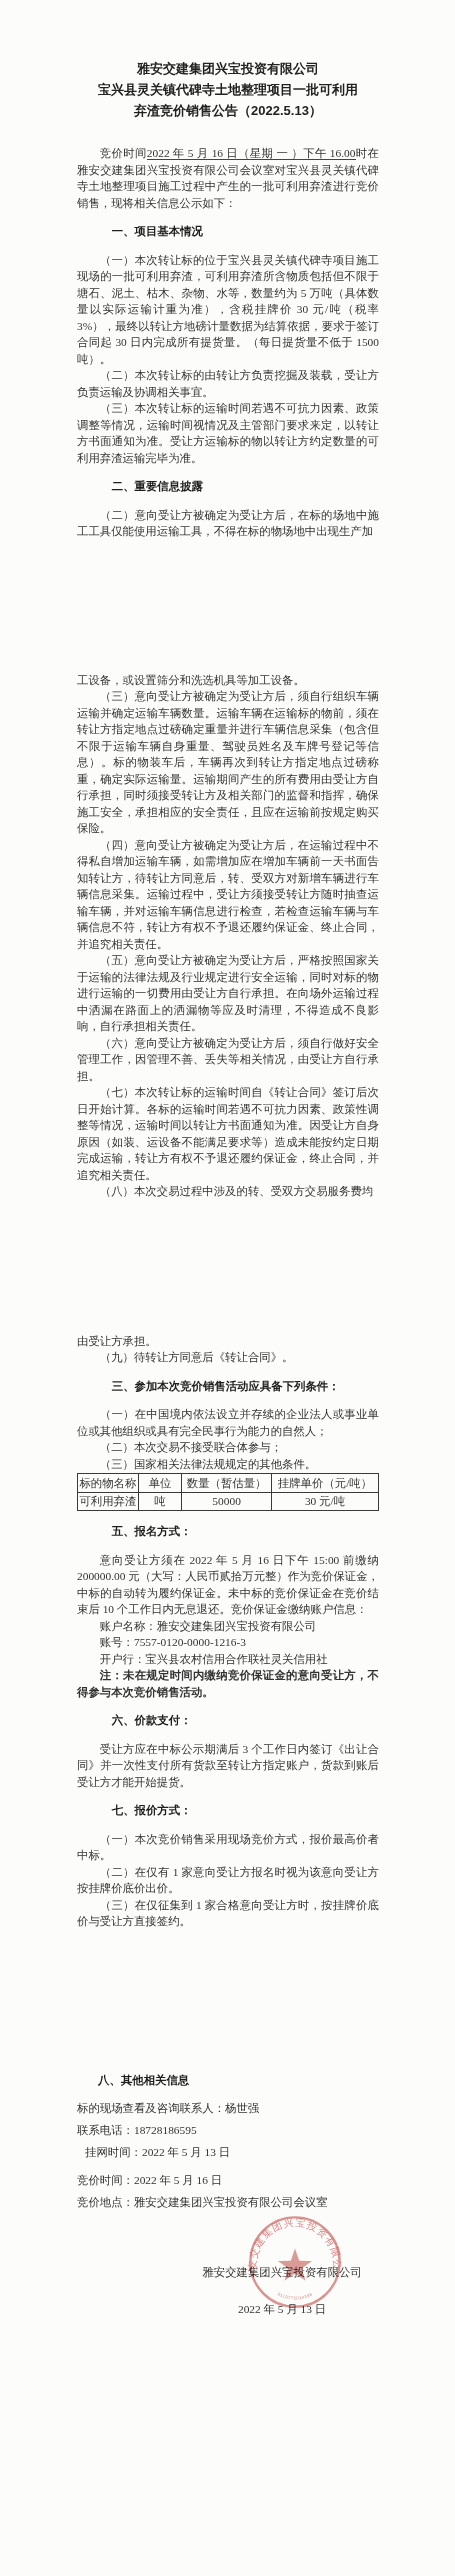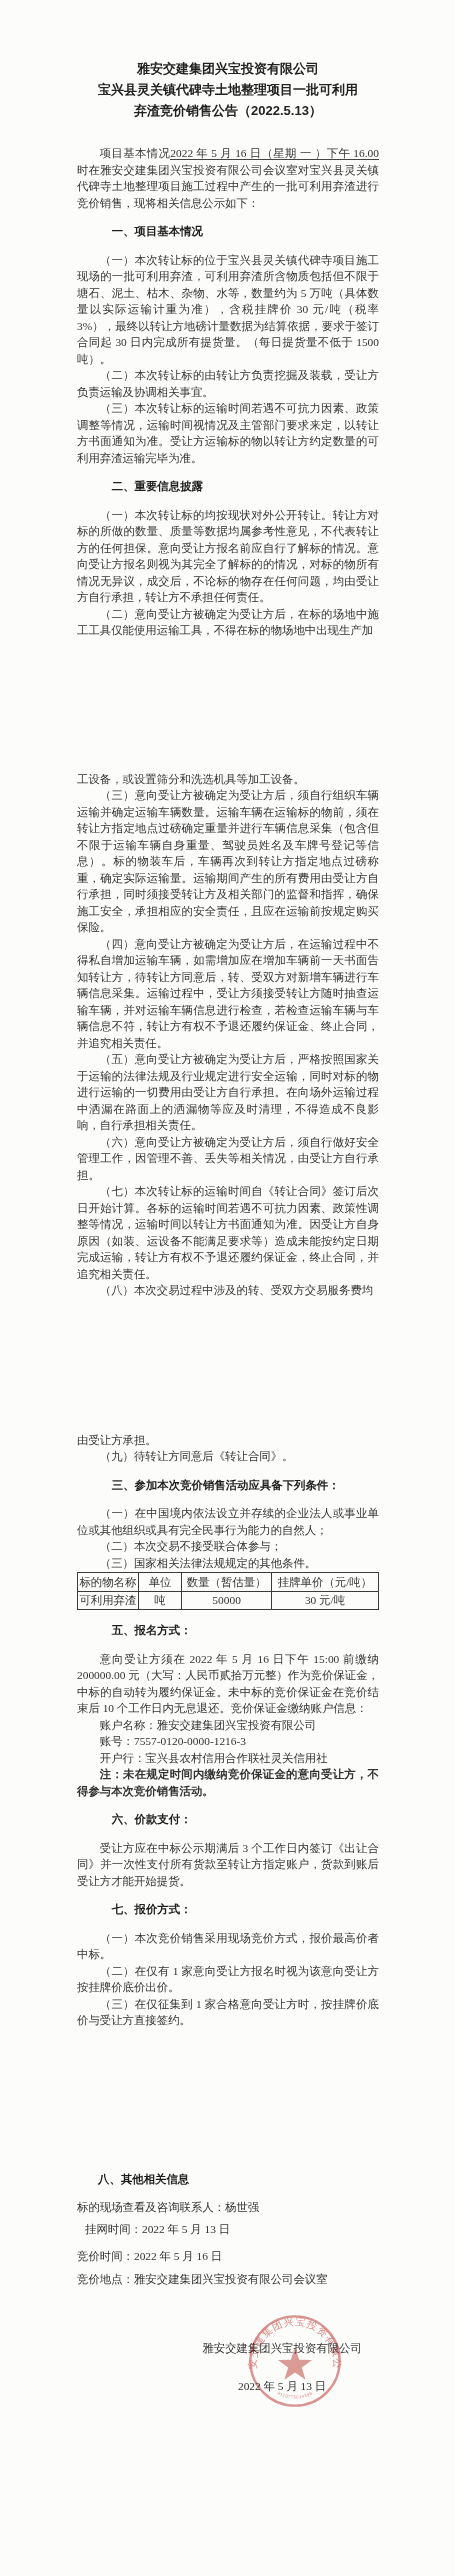--- a/index.html
+++ b/index.html
@@ -94,29 +94,28 @@
 <body>
 
 <div class="page">
 
   <h1 class="doc-title">
     <span style="display:block">雅安交建集团兴宝投资有限公司</span>
     <span style="display:block">宝兴县灵关镇代碑寺土地整理项目一批可利用</span>
     <span style="display:block">弃渣竞价销售公告（2022.5.13）</span>
   </h1>
 
-  <p class="para"><span>项目基本情况</span><span class="u">2022 年 5 月 16 日（星期 一 ）下午 16.00</span><span>时在雅安交建集团兴宝投资有限公司会议室对宝兴县灵关镇代碑寺土地整理项目施工过程中产生的一批可利用弃渣进行竞价销售，现将相关信息公示如下：</span></p>
+  <p class="para"><span>竞价时间</span><span class="u">2022 年 5 月 16 日（星期 一 ）下午 16.00</span><span>时在雅安交建集团兴宝投资有限公司会议室对宝兴县灵关镇代碑寺土地整理项目施工过程中产生的一批可利用弃渣进行竞价销售，现将相关信息公示如下：</span></p>
 
   <p class="sec-heading">一、项目基本情况</p>
   <p class="para">（一）本次转让标的位于宝兴县灵关镇代碑寺项目施工现场的一批可利用弃渣，可利用弃渣所含物质包括但不限于塘石、泥土、枯木、杂物、水等，数量约为 5 万吨（具体数量以实际运输计重为准），含税挂牌价 30 元/吨（税率 3%），最终以转让方地磅计量数据为结算依据，要求于签订合同起 30 日内完成所有提货量。（每日提货量不低于 1500 吨）。</p>
   <p class="para">（二）本次转让标的由转让方负责挖掘及装载，受让方负责运输及协调相关事宜。</p>
   <p class="para">（三）本次转让标的运输时间若遇不可抗力因素、政策调整等情况，运输时间视情况及主管部门要求来定，以转让方书面通知为准。受让方运输标的物以转让方约定数量的可利用弃渣运输完毕为准。</p>
 
   <p class="sec-heading">二、重要信息披露</p>
-  <p class="para">（一）本次转让标的均按现状对外公开转让。转让方对标的所做的数量、质量等数据均属参考性意见，不代表转让方的任何担保。意向受让方报名前应自行了解标的情况。意向受让方报名则视为其完全了解标的的情况，对标的物所有情况无异议，成交后，不论标的物存在任何问题，均由受让方自行承担，转让方不承担任何责任。</p>
   <p class="para">（二）意向受让方被确定为受让方后，在标的场地中施工工具仅能使用运输工具，不得在标的物场地中出现生产加</p>
 
   <div class="page-gap gap1"></div>
 
   <p class="para cont">工设备，或设置筛分和洗选机具等加工设备。</p>
   <p class="para">（三）意向受让方被确定为受让方后，须自行组织车辆运输并确定运输车辆数量。运输车辆在运输标的物前，须在转让方指定地点过磅确定重量并进行车辆信息采集（包含但不限于运输车辆自身重量、驾驶员姓名及车牌号登记等信息）。标的物装车后，车辆再次到转让方指定地点过磅称重，确定实际运输量。运输期间产生的所有费用由受让方自行承担，同时须接受转让方及相关部门的监督和指挥，确保施工安全，承担相应的安全责任，且应在运输前按规定购买保险。</p>
   <p class="para">（四）意向受让方被确定为受让方后，在运输过程中不得私自增加运输车辆，如需增加应在增加车辆前一天书面告知转让方，待转让方同意后，转、受双方对新增车辆进行车辆信息采集。运输过程中，受让方须接受转让方随时抽查运输车辆，并对运输车辆信息进行检查，若检查运输车辆与车辆信息不符，转让方有权不予退还履约保证金、终止合同，并追究相关责任。</p>
   <p class="para">（五）意向受让方被确定为受让方后，严格按照国家关于运输的法律法规及行业规定进行安全运输，同时对标的物进行运输的一切费用由受让方自行承担。在向场外运输过程中洒漏在路面上的洒漏物等应及时清理，不得造成不良影响，自行承担相关责任。</p>
   <p class="para">（六）意向受让方被确定为受让方后，须自行做好安全管理工作，因管理不善、丢失等相关情况，由受让方自行承担。</p>
   <p class="para">（七）本次转让标的运输时间自《转让合同》签订后次日开始计算。各标的运输时间若遇不可抗力因素、政策性调整等情况，运输时间以转让方书面通知为准。因受让方自身原因（如装、运设备不能满足要求等）造成未能按约定日期完成运输，转让方有权不予退还履约保证金，终止合同，并追究相关责任。</p>
@@ -162,20 +161,21 @@
   <p class="sec-heading">七、报价方式：</p>
   <p class="para">（一）本次竞价销售采用现场竞价方式，报价最高价者中标。</p>
   <p class="para">（二）在仅有 1 家意向受让方报名时视为该意向受让方按挂牌价底价出价。</p>
   <p class="para">（三）在仅征集到 1 家合格意向受让方时，按挂牌价底价与受让方直接签约。</p>
 
   <div class="page-gap gap3"></div>
 
   <div class="page4">
     <p class="sec-heading" style="text-indent:0.8em">八、其他相关信息</p>
     <p class="para cont info-line">标的现场查看及咨询联系人：杨世强</p>
+    <p class="para cont info-line mb11">联系电话：18728186595</p>
     <p class="para cont info-line mb19">挂网时间：2022 年 5 月 13 日</p>
     <p class="para cont info-line mb11">竞价时间：2022 年 5 月 16 日</p>
     <p class="para cont info-line">竞价地点：雅安交建集团兴宝投资有限公司会议室</p>
 
     <div class="sign-block">
       <div>雅安交建集团兴宝投资有限公司</div>
       <div class="sign-date">2022 年 5 月 13 日</div>
     </div>
 
     <svg class="seal" viewBox="0 0 200 200" aria-hidden="true">

